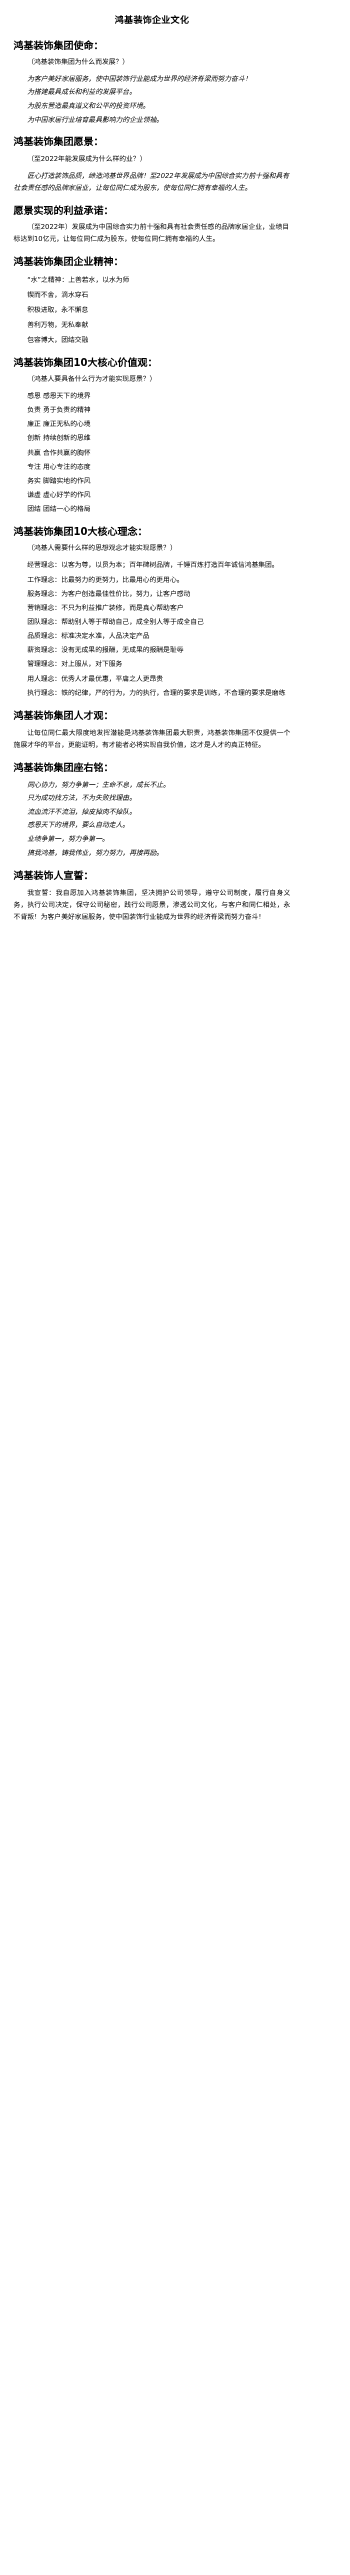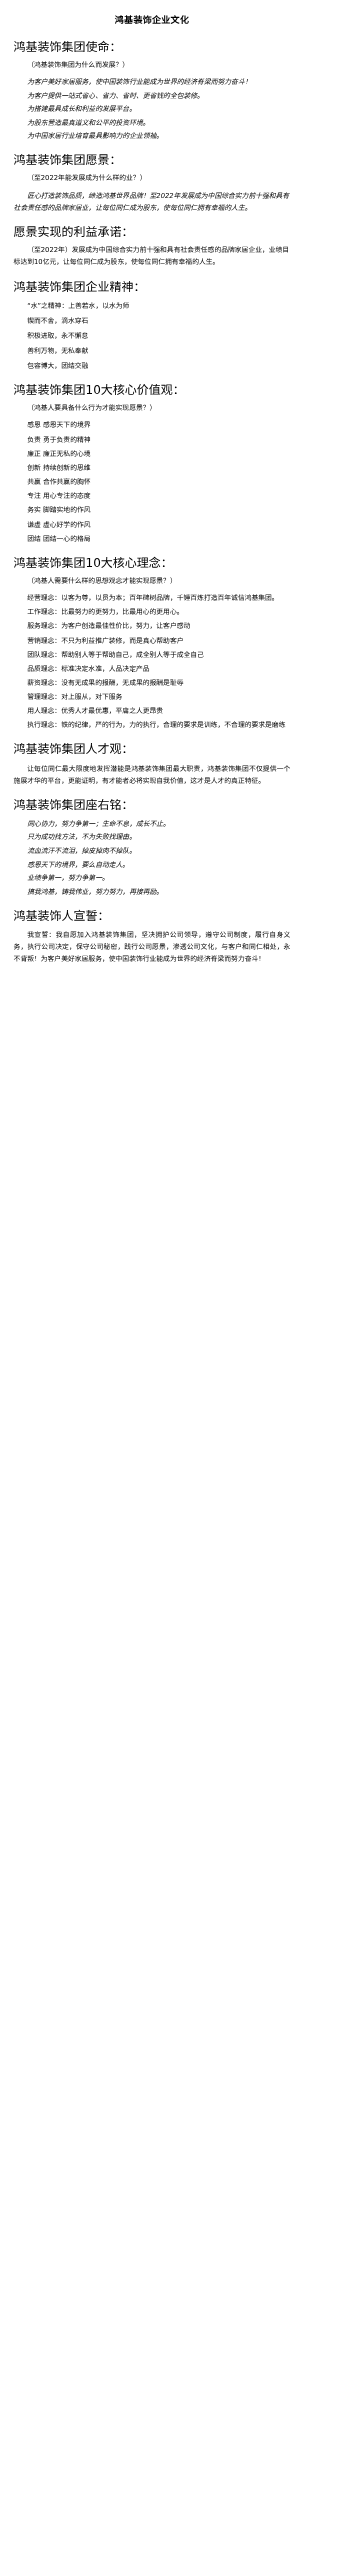--- a/index.html
+++ b/index.html
@@ -21,22 +21,22 @@
     padding: 11.5px 13.6px 21px 13.6px;
   }
   .doc-title {
     text-align: center;
     font-size: 9px;
     font-weight: bold;
     margin: 1px 0 9.4px 0;
     letter-spacing: 0.3px;
   }
   h2.section-title {
-    font-size: 12px;
-    font-weight: normal;
+    font-size: 10px;
+    font-weight: bold;
     margin: 8.4px 0 3.1px 0;
     line-height: 1.6;
   }
   p.para {
     margin: 0 0 2.1px 0;
     text-align: justify;
     line-height: 1.8;
   }
   p.indent2 {
     text-indent: 2em;
@@ -75,21 +75,20 @@
 <body>
 
 <div class="page">
 
   <div class="doc-title">鸿基装饰企业文化</div>
 
   <h2 class="section-title">鸿基装饰集团使命：</h2>
   <p class="question">（鸿基装饰集团为什么而发展？）</p>
   <div class="list-plain">
     <p>为客户美好家居服务，使中国装饰行业能成为世界的经济脊梁而努力奋斗！</p>
-    <p>为客户提供一站式省心、省力、省时、更省钱的全包装修。</p>
     <p>为搭建最具成长和利益的发展平台。</p>
     <p>为股东营造最真道义和公平的投资环境。</p>
     <p>为中国家居行业培育最具影响力的企业领袖。</p>
   </div>
 
   <h2 class="section-title">鸿基装饰集团愿景：</h2>
   <p class="question">（至2022年能发展成为什么样的业？）</p>
   <div class="list-plain">
     <p>匠心打造装饰品质，缔造鸿基世界品牌！至2022年发展成为中国综合实力前十强和具有社会责任感的品牌家居业，让每位同仁成为股东，使每位同仁拥有幸福的人生。</p>
   </div>

